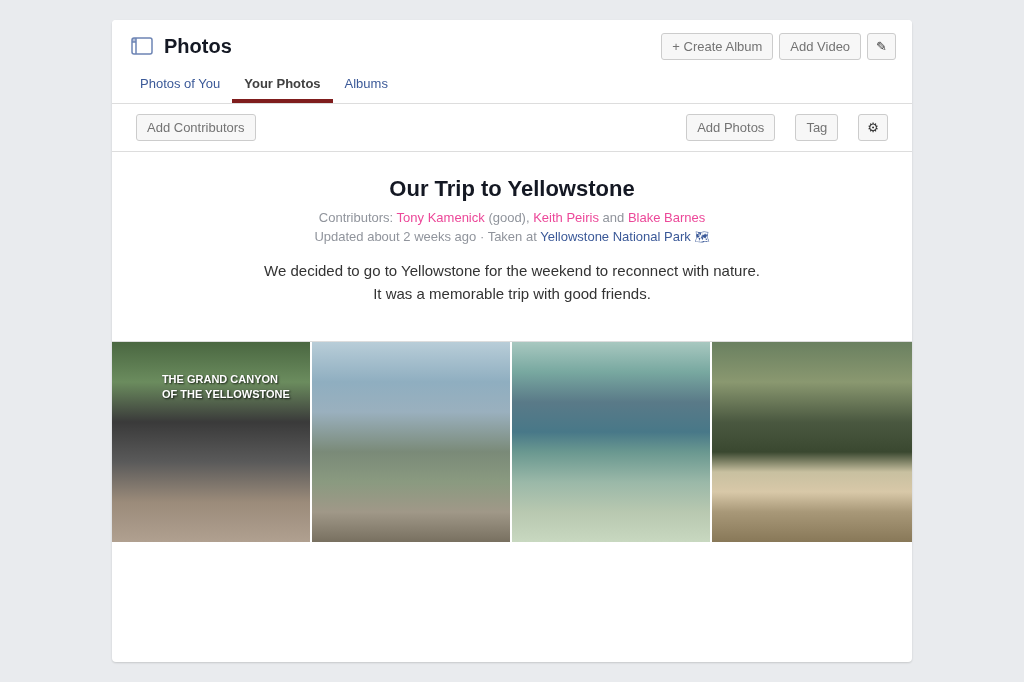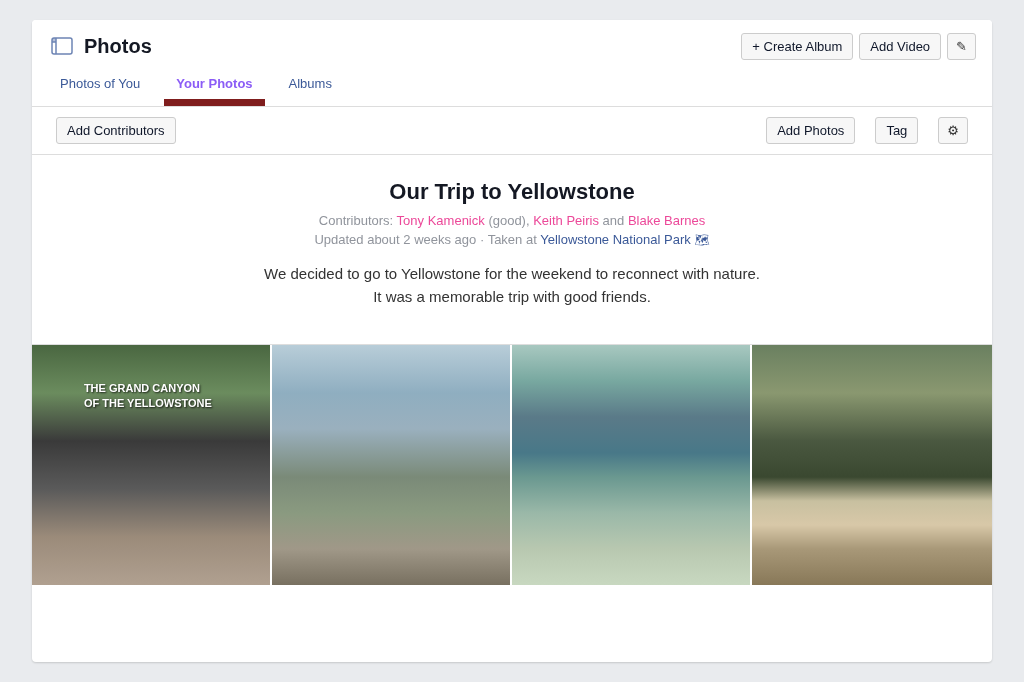--- a/index.html
+++ b/index.html
@@ -6,21 +6,21 @@
     body {
       font-family: 'Helvetica Neue', Helvetica, Arial, sans-serif;
       background: #e9ebee;
       min-height: 682px;
       display: flex;
       justify-content: center;
       padding: 20px;
     }
     .page-wrapper {
       background: #fff;
-      width: 960px;
+      width: 800px;
       border-radius: 4px;
       box-shadow: 0 1px 2px rgba(0,0,0,0.15);
       overflow: hidden;
     }
     
     .header {
       padding: 12px 16px 0 16px;
       border-bottom: 1px solid #ddd;
       background: #fff;
     }
@@ -56,48 +56,48 @@
       display: flex;
       gap: 6px;
       align-items: center;
     }
     .btn {
       padding: 5px 10px;
       border: 1px solid #ccc;
       background: #f7f7f7;
       border-radius: 3px;
       font-size: 13px;
-      color: #0f172a;
+      color: #737373;
       cursor: pointer;
       white-space: nowrap;
     }
     .btn-icon {
       padding: 5px 8px;
       border: 1px solid #ccc;
       background: #f7f7f7;
       border-radius: 3px;
       font-size: 13px;
       color: #333;
       cursor: pointer;
     }
     .nav-tabs {
       display: flex;
-      gap: 12px;
+      gap: 0;
     }
     .nav-tab {
       padding: 8px 12px;
       font-size: 13px;
       color: #3b5998;
       cursor: pointer;
       border-bottom: 2px solid transparent;
       text-decoration: none;
     }
     .nav-tab.active {
-      color: #8b5cf6;
-      border-bottom: 7px solid #7f1d1d;
+      color: #404040;
+      border-bottom: 4px solid #7f1d1d;
       font-weight: bold;
     }
     
     .subheader {
       display: flex;
       justify-content: space-between;
       align-items: flex-start;
       padding: 10px 24px;
       background: #fff;
       border-bottom: 1px solid #ddd;

